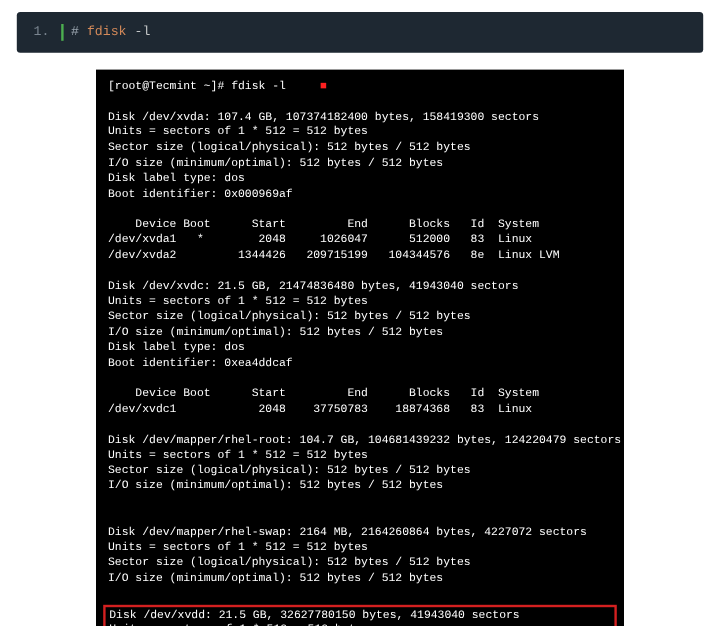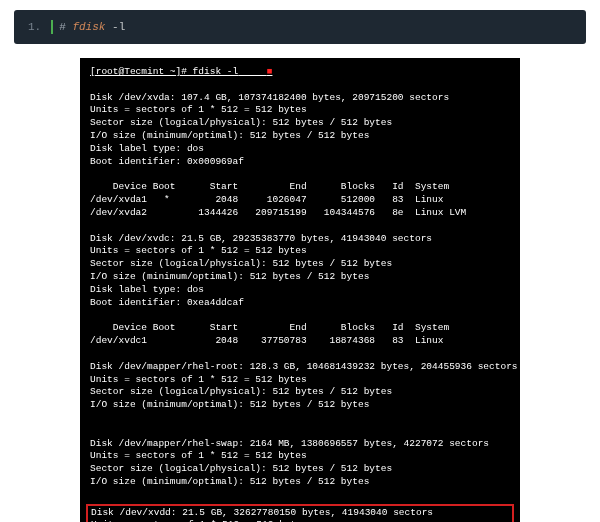--- a/index.html
+++ b/index.html
@@ -25,35 +25,35 @@
 }
 .code-cursor {
   display: inline-block;
   width: 2px;
   height: 14px;
   background: #4caf50;
   margin-right: 6px;
   vertical-align: middle;
 }
 .hash { color: #9aa4ae; }
-.cmd { color: #d48a5a; font-style: italic; }
+.cmd { color: #d48a5a; }
 .flag { color: #c5c8c9; }
 .terminal-wrap {
   padding: 0 80px;
 }
 .terminal {
   background: #000;
   color: #fff;
   padding: 8px 10px;
   font-size: 9.5px;
   line-height: 1.35;
   white-space: pre;
   font-family: 'Consolas', 'Monaco', 'Courier New', monospace;
 }
-.prompt-line { color: #fff; text-decoration: underline; }
+.prompt-line { color: #fff; }
 .red-dot {
   color: #ff2020;
   font-weight: bold;
 }
 .hl {
   border: 2px solid #d42020;
   padding: 1px 3px;
   margin: 2px -4px 0 -4px;
   display: block;
 }
@@ -63,48 +63,48 @@
 
 <div class="code-block">
   <span class="line-num">1.</span>
   <span class="code-cursor"></span>
   <span><span class="hash">#</span> <span class="cmd">fdisk</span> <span class="flag">-l</span></span>
 </div>
 
 <div class="terminal-wrap">
 <div class="terminal"><span class="prompt-line"><span>[root@Tecmint ~]# fdisk -l</span>     <span class="red-dot">■</span></span>
 
-<span>Disk /dev/xvda: 107.4 GB, 107374182400 bytes, 209715200 sectors</span>
+<span>Disk /dev/xvda: 107.4 GB, 107374182400 bytes, 158419300 sectors</span>
 <span>Units = sectors of 1 * 512 = 512 bytes</span>
 <span>Sector size (logical/physical): 512 bytes / 512 bytes</span>
 <span>I/O size (minimum/optimal): 512 bytes / 512 bytes</span>
 <span>Disk label type: dos</span>
 <span>Boot identifier: 0x000969af</span>
 
 <span>    Device Boot      Start         End      Blocks   Id  System</span>
 <span>/dev/xvda1   *        2048     1026047      512000   83  Linux</span>
 <span>/dev/xvda2         1344426   209715199   104344576   8e  Linux LVM</span>
 
-<span>Disk /dev/xvdc: 21.5 GB, 29235383770 bytes, 41943040 sectors</span>
+<span>Disk /dev/xvdc: 21.5 GB, 21474836480 bytes, 41943040 sectors</span>
 <span>Units = sectors of 1 * 512 = 512 bytes</span>
 <span>Sector size (logical/physical): 512 bytes / 512 bytes</span>
 <span>I/O size (minimum/optimal): 512 bytes / 512 bytes</span>
 <span>Disk label type: dos</span>
 <span>Boot identifier: 0xea4ddcaf</span>
 
 <span>    Device Boot      Start         End      Blocks   Id  System</span>
 <span>/dev/xvdc1            2048    37750783    18874368   83  Linux</span>
 
-<span>Disk /dev/mapper/rhel-root: 128.3 GB, 104681439232 bytes, 204455936 sectors</span>
+<span>Disk /dev/mapper/rhel-root: 104.7 GB, 104681439232 bytes, 124220479 sectors</span>
 <span>Units = sectors of 1 * 512 = 512 bytes</span>
 <span>Sector size (logical/physical): 512 bytes / 512 bytes</span>
 <span>I/O size (minimum/optimal): 512 bytes / 512 bytes</span>
 
 
-<span>Disk /dev/mapper/rhel-swap: 2164 MB, 1380696557 bytes, 4227072 sectors</span>
+<span>Disk /dev/mapper/rhel-swap: 2164 MB, 2164260864 bytes, 4227072 sectors</span>
 <span>Units = sectors of 1 * 512 = 512 bytes</span>
 <span>Sector size (logical/physical): 512 bytes / 512 bytes</span>
 <span>I/O size (minimum/optimal): 512 bytes / 512 bytes</span>
 
 <span class="hl"><span>Disk /dev/xvdd: 21.5 GB, 32627780150 bytes, 41943040 sectors</span>
 <span>Units = sectors of 1 * 512 = 512 bytes</span>
 </span></div>
 </div>
 
 </body></html>

